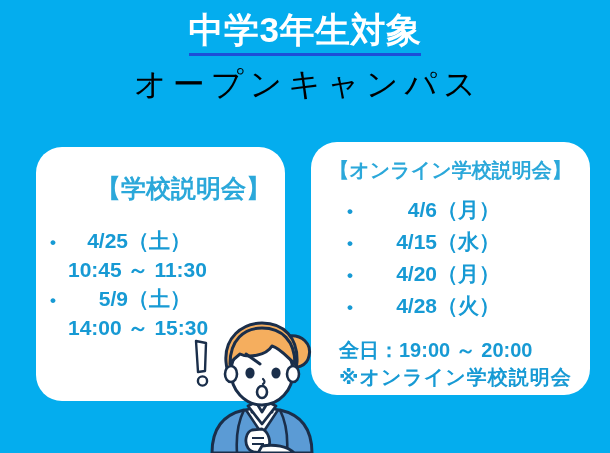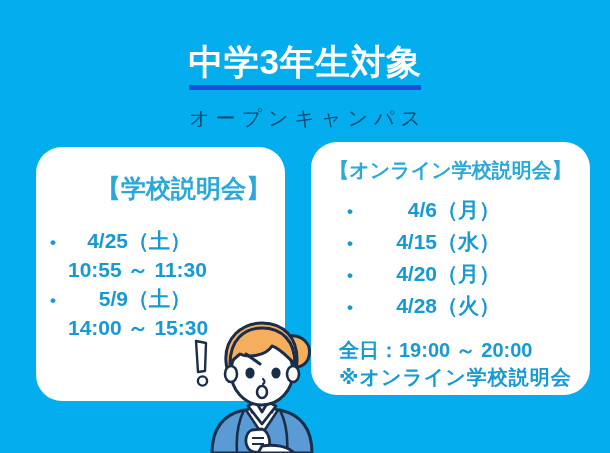--- a/index.html
+++ b/index.html
@@ -28,30 +28,29 @@
     width: 610px;
     text-align: center;
   }
   #title-line-1 {
     display: inline-block;
     color: #FFFFFF;
     font-size: 35px;
     font-weight: bold;
     line-height: 44px;
     letter-spacing: 0.5px;
-    border-bottom: 5px solid #1d4ed8;
+    border-bottom: 3px solid #1d4ed8;
     padding-bottom: 1px;
     white-space: nowrap;
-    margin-top: 32px;
   }
   #title-line-2 {
     display: block;
     margin-top: 8px;
-    color: #0c4a6e;
-    font-size: 20px;
+    color: #000000;
+    font-size: 32px;
     font-weight: 400;
     line-height: 40px;
     letter-spacing: 6px;
     text-indent: 6px;
     white-space: nowrap;
   }
 
   
   .card {
     position: absolute;
@@ -194,21 +193,21 @@
     <span id="title-line-2">オープンキャンパス</span>
   </div>
 
   <div class="card" id="card-left">
     <div class="card-heading" id="left-heading">【学校説明会】</div>
     <ul class="date-list" id="left-list">
       <li>
         <div class="left-row-1">
           <span class="bullet">•</span><span class="date-label">4/25</span><span class="dow">（土）</span>
         </div>
-        <div class="left-row-2">10:55 ～ 11:30</div>
+        <div class="left-row-2">10:45 ～ 11:30</div>
       </li>
       <li>
         <div class="left-row-1">
           <span class="bullet">•</span><span class="date-label">5/9</span><span class="dow">（土）</span>
         </div>
         <div class="left-row-2">14:00 ～ 15:30</div>
       </li>
     </ul>
   </div>
 

